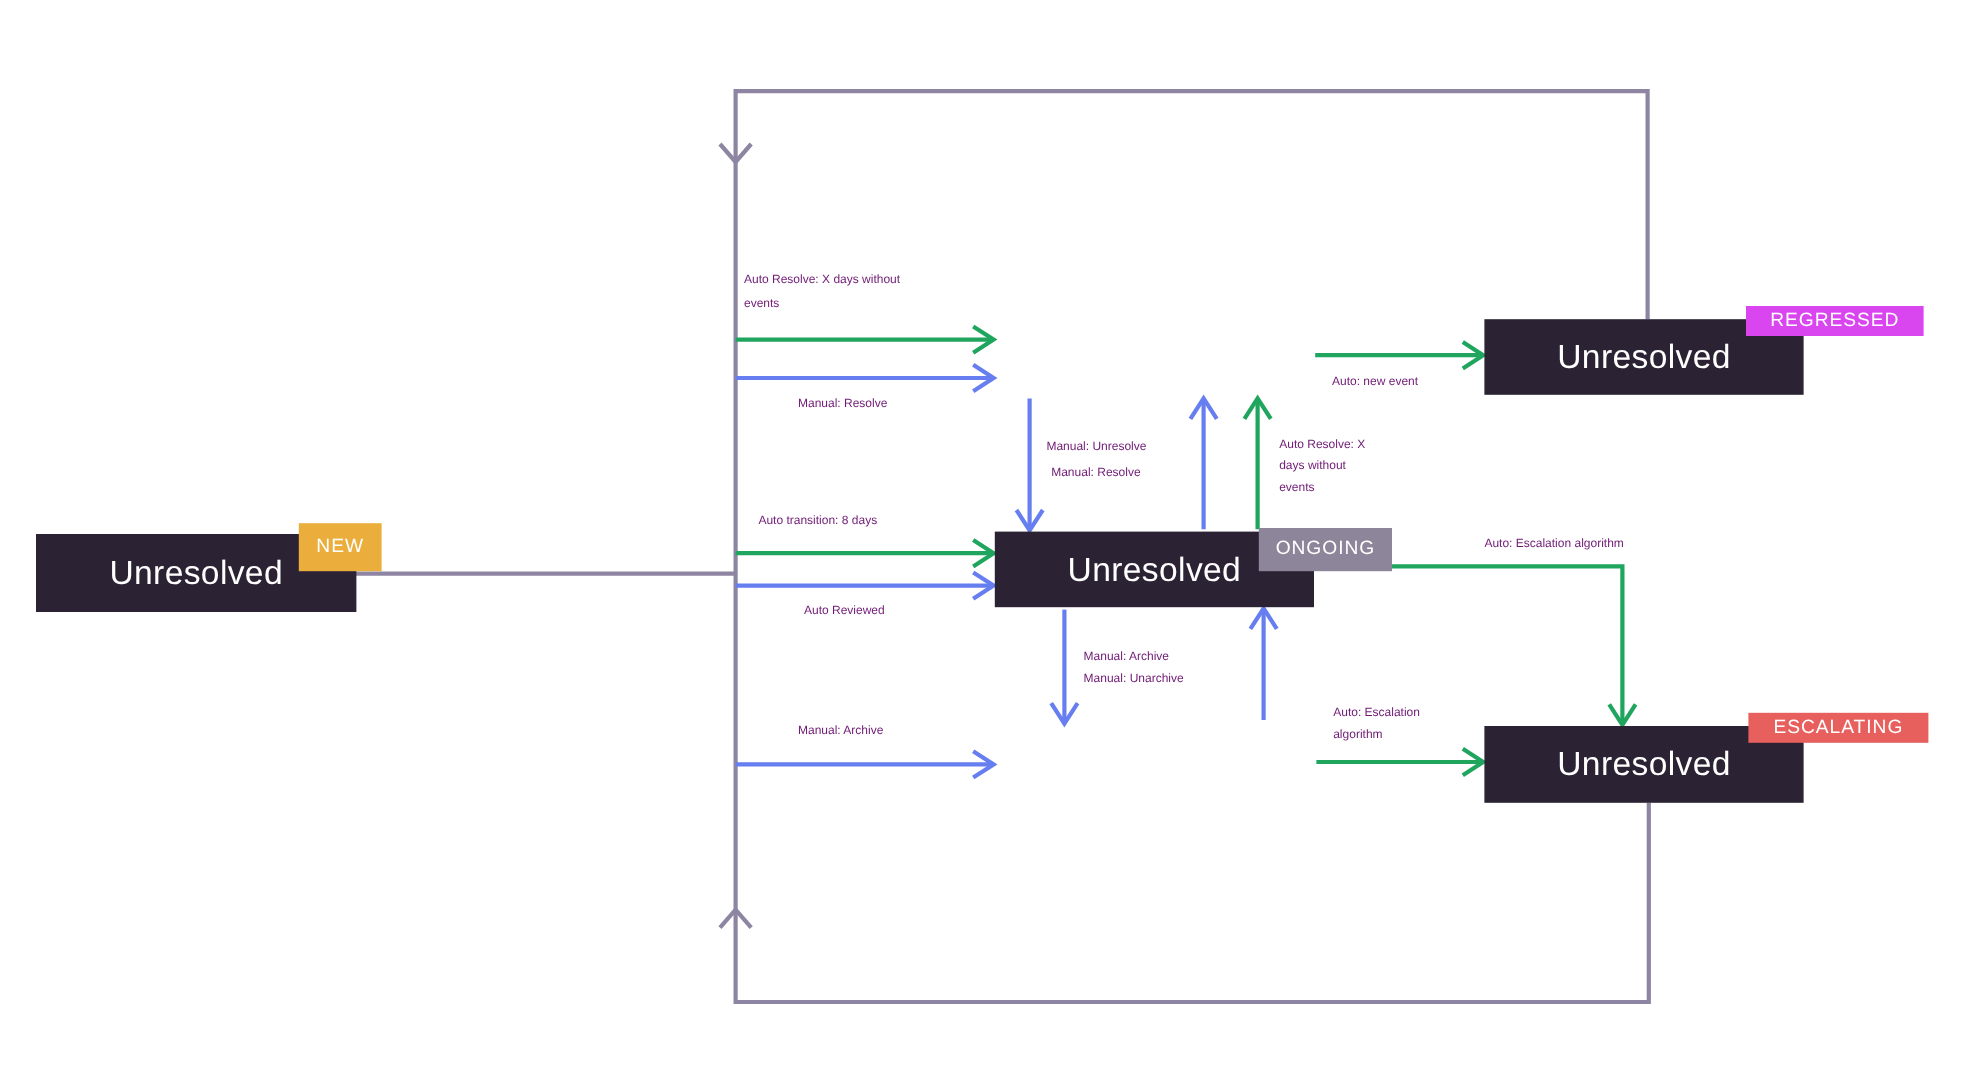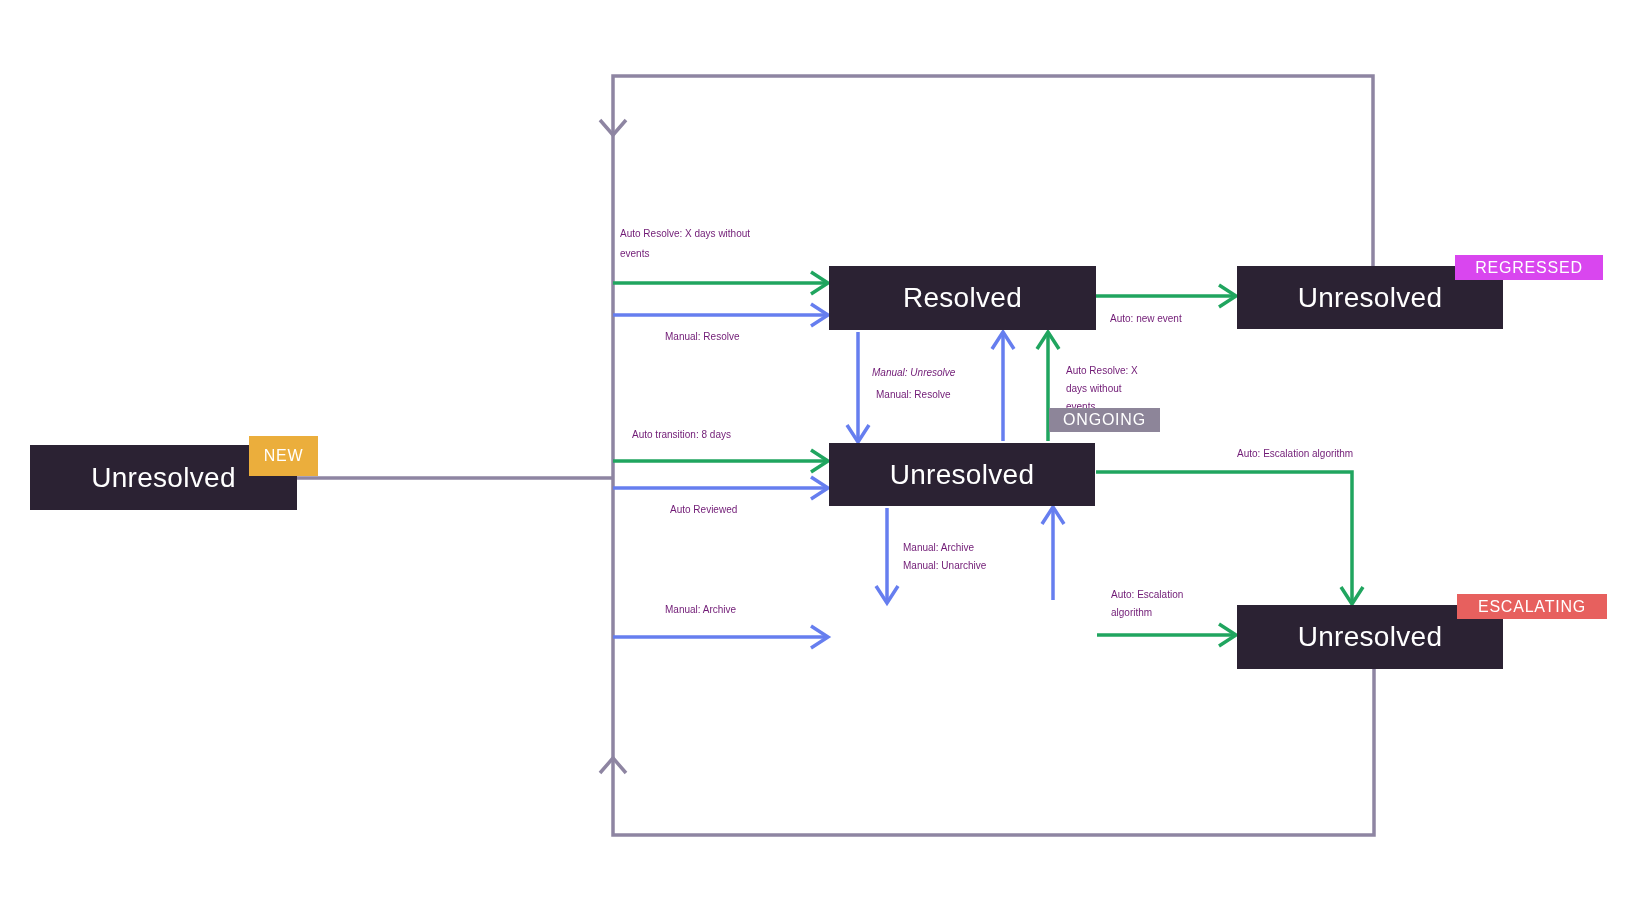--- a/index.html
+++ b/index.html
@@ -67,43 +67,40 @@
       <path d="M887,508 L887,600"></path>
       <path d="M876,586 L887,603 L898,586"></path>
       <path d="M1053,600 L1053,508"></path>
       <path d="M1042,524 L1053,507 L1064,524"></path>
     </g>
   </svg>
 
   <div class="node" style="left:30px; top:445px; width:267px; height:65px;">
     <span>Unresolved</span>
   </div>
-  <div class="node" style="left:829px; top:266px; width:267px; height:64px;">
-    <span>Resolved</span>
-  </div>
   <div class="node" style="left:1237px; top:266px; width:266px; height:63px;">
     <span>Unresolved</span>
   </div>
   <div class="node" style="left:829px; top:443px; width:266px; height:63px;">
     <span>Unresolved</span>
   </div>
   <div class="node" style="left:1237px; top:605px; width:266px; height:64px;">
     <span>Unresolved</span>
   </div>
 
   <div class="badge badge-new" style="left:249px; top:436px; width:69px; height:40px;">NEW</div>
   <div class="badge badge-regressed" style="left:1455px; top:255px; width:148px; height:25px;">REGRESSED</div>
-  <div class="badge badge-ongoing" style="left:1049px; top:408px; width:111px; height:24px;">ONGOING</div>
+  <div class="badge badge-ongoing" style="left:1049px; top:440px; width:111px; height:36px;">ONGOING</div>
   <div class="badge badge-escalating" style="left:1457px; top:594px; width:150px; height:25px;">ESCALATING</div>
 
   <div class="edge-label" style="left:620px; top:224px; line-height:20px;">Auto Resolve: X days without
 events</div>
   <div class="edge-label" style="left:665px; top:327px;">Manual: Resolve</div>
   <div class="edge-label" style="left:1110px; top:269px;margin-top:40px;">Auto: new event</div>
-  <div class="edge-label" style="left:872px; top:363px;font-style:italic;">Manual: Unresolve</div>
+  <div class="edge-label" style="left:872px; top:363px;">Manual: Unresolve</div>
   <div class="edge-label" style="left:876px; top:385px;">Manual: Resolve</div>
   <div class="edge-label" style="left:1066px; top:362px; line-height:18px;">Auto Resolve: X
 days without
 events</div>
   <div class="edge-label" style="left:632px; top:425px;">Auto transition: 8 days</div>
   <div class="edge-label" style="left:670px; top:500px;">Auto Reviewed</div>
   <div class="edge-label" style="left:1237px; top:444px;">Auto: Escalation algorithm</div>
   <div class="edge-label" style="left:903px; top:539px; line-height:18px;">Manual: Archive
 Manual: Unarchive</div>
   <div class="edge-label" style="left:665px; top:600px;">Manual: Archive</div>

